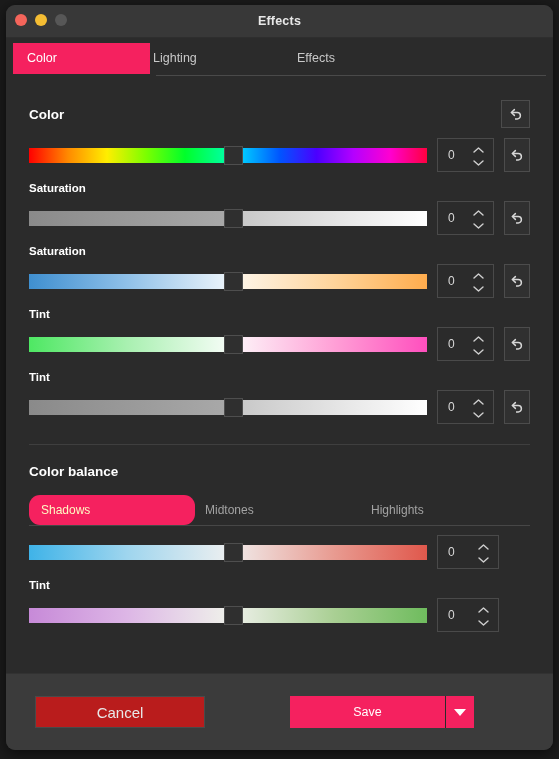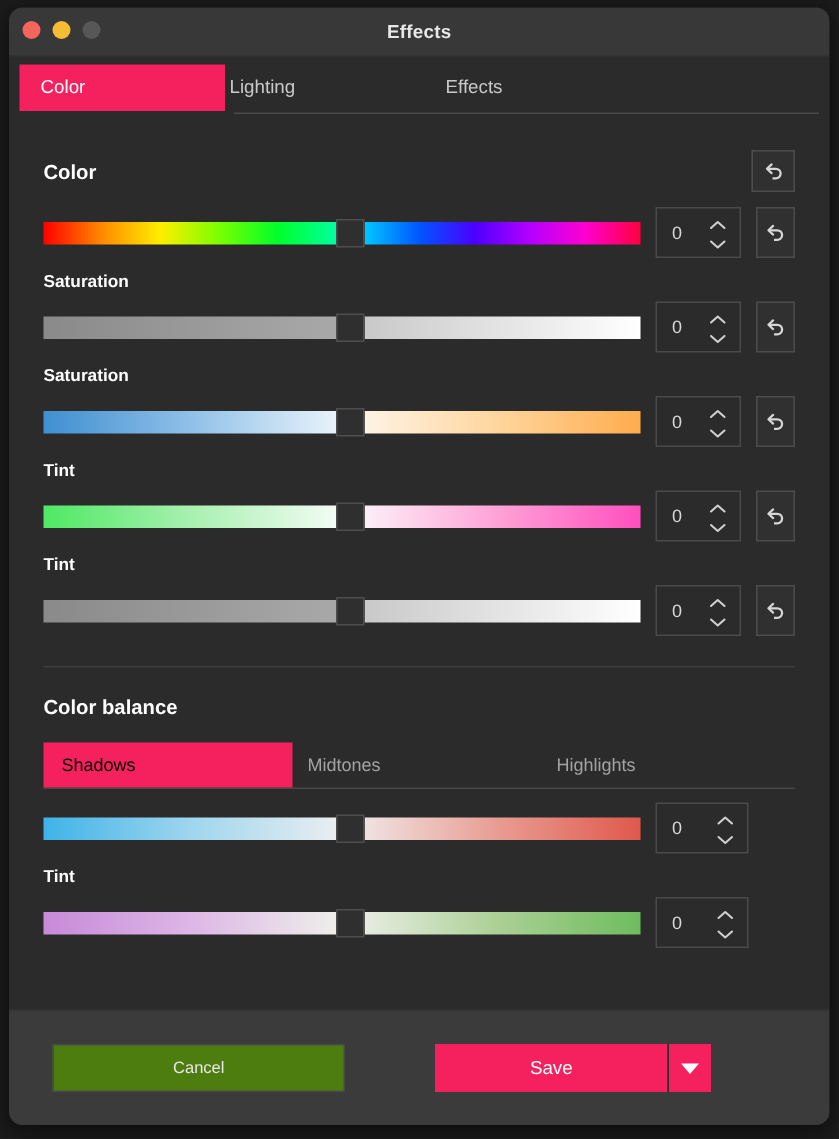--- a/index.html
+++ b/index.html
@@ -61,29 +61,29 @@
             background:#2b2b2b;box-sizing:border-box;display:flex;align-items:center;}
   .numval{color:#d8d8d8;font-size:12px;padding-left:10px;}
   .spin{position:absolute;right:9px;top:0;height:34px;
         display:flex;flex-direction:column;justify-content:center;gap:7px;}
   .spin svg{display:block;}
 
   
   .cbtabs{position:relative;height:30px;margin-top:16px;}
   .cbtab{position:absolute;top:0;height:30px;line-height:30px;
          font-size:12px;color:#a3a3a3;box-sizing:border-box;}
-  .cbtab.active{background:#f5215f;color:#000000;}
+  .cbtab.active{background:#f5215f;color:#fef9c3;border-radius:11px;}
   .cbline{position:absolute;left:0;right:0;top:30px;height:1px;background:#474747;}
 
   
   .footer{position:absolute;left:0;top:668px;width:547px;height:77px;
           background:#3b3b3b;border-top:1px solid #323232;}
-  .btn-cancel{position:absolute;left:29px;top:22px;width:195px;height:32px;
-              background:#4d7c0f;border:1px solid #4a4a4a;box-sizing:border-box;
-              color:#e8e8e8;font-size:11px;display:flex;align-items:center;
+  .btn-cancel{position:absolute;left:29px;top:22px;width:170px;height:32px;
+              background:#b91c1c;border:1px solid #4a4a4a;box-sizing:border-box;
+              color:#e8e8e8;font-size:15px;display:flex;align-items:center;
               justify-content:center;}
   .savewrap{position:absolute;left:284px;top:22px;width:184px;height:32px;display:flex;}
   .btn-save{flex:1;background:#f5215f;color:#ffffff;font-size:12.5px;
             display:flex;align-items:center;justify-content:center;}
   .save-div{width:1px;background:#2b2b2b;}
   .btn-save-drop{width:28px;background:#f5215f;display:flex;
                  align-items:center;justify-content:center;}
   .caret{width:0;height:0;border-left:6px solid transparent;
          border-right:6px solid transparent;border-top:7px solid #ffffff;}
 </style>

